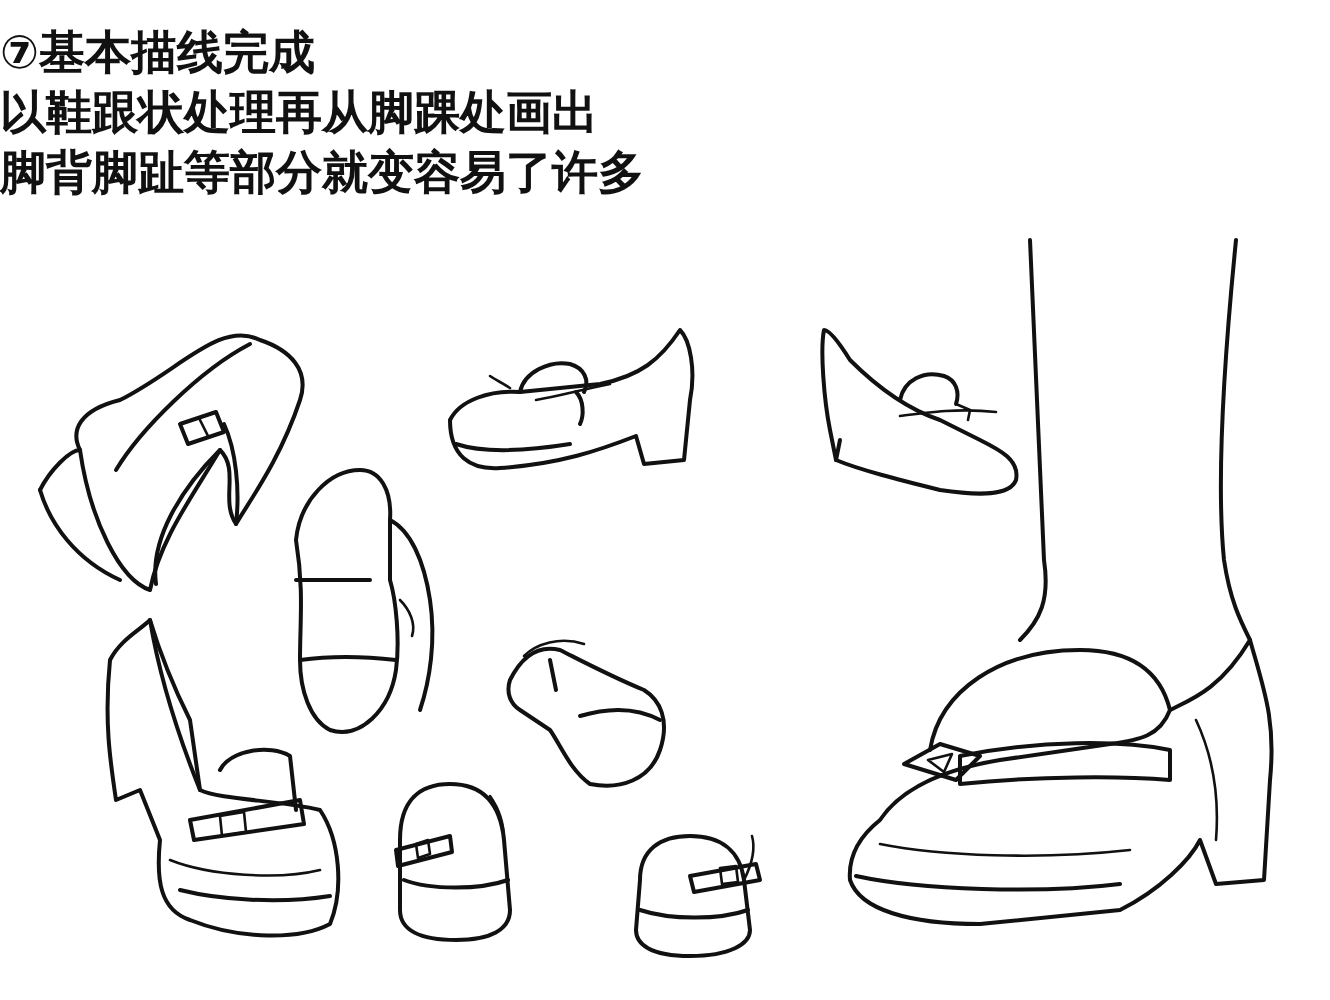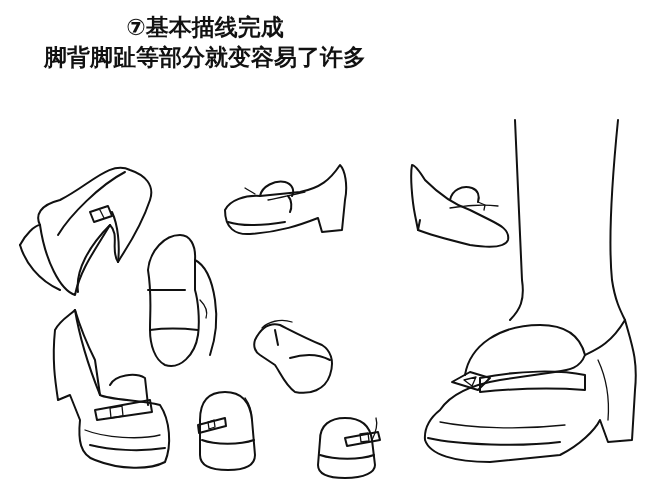--- a/index.html
+++ b/index.html
@@ -1,28 +1,29 @@
 <!DOCTYPE html>
 <html><head>
 <meta charset="utf-8">
 <style>
   html,body{margin:0;padding:0;background:#fff;}
   body{width:665px;height:500px;overflow:hidden;position:relative;font-family:"DejaVu Sans","Liberation Sans",sans-serif;}
-  .caption{position:absolute;left:0;top:12px;width:410px;text-align:center;color:#111;font-weight:bold;}
+  .caption{position:absolute;left:0;top:12px;width:410px;text-align:left;color:#111;font-weight:bold;}
   .caption .line{font-size:23px;line-height:30px;letter-spacing:0px;white-space:nowrap;}
   .caption .line.l1{padding-left:0;}
   svg.art{position:absolute;left:0;top:0;}
   svg.art path, svg.art ellipse, svg.art rect{fill:none;stroke:#111;stroke-width:2;stroke-linecap:round;stroke-linejoin:round;}
   svg.art .thin{stroke-width:1.3;}
 </style>
 </head>
 <body>
 
 <div class="caption">
   <div class="line l1">⑦基本描线完成</div>
+  <div class="line">以鞋跟状处理再从脚踝处画出</div>
   <div class="line">脚背脚趾等部分就变容易了许多</div>
 </div>
 
 <svg class="art" width="665" height="500" viewBox="0 0 665 500">
 
   <g>
     <path d="M40 225 C35 215 40 205 60 200 C90 185 110 160 130 170 C145 175 155 185 150 200 C140 230 125 250 118 262 C110 250 120 235 110 225 C95 250 80 270 75 295 C60 290 45 260 40 225 Z"></path>
     <path d="M58 235 C70 215 100 185 125 172"></path>
     <path d="M78 292 C75 270 90 245 110 225"></path>
     <path d="M90 212 L108 206 L112 216 L94 222 Z"></path>

